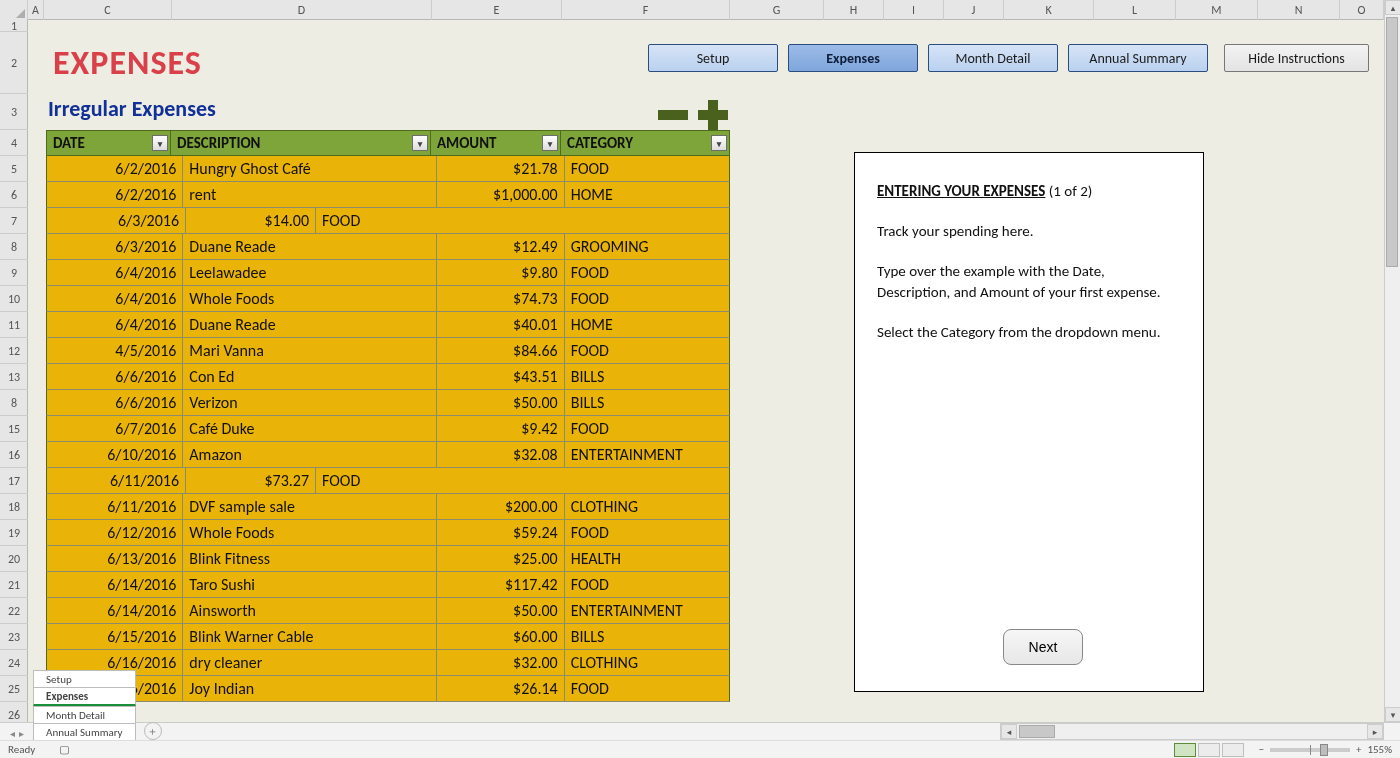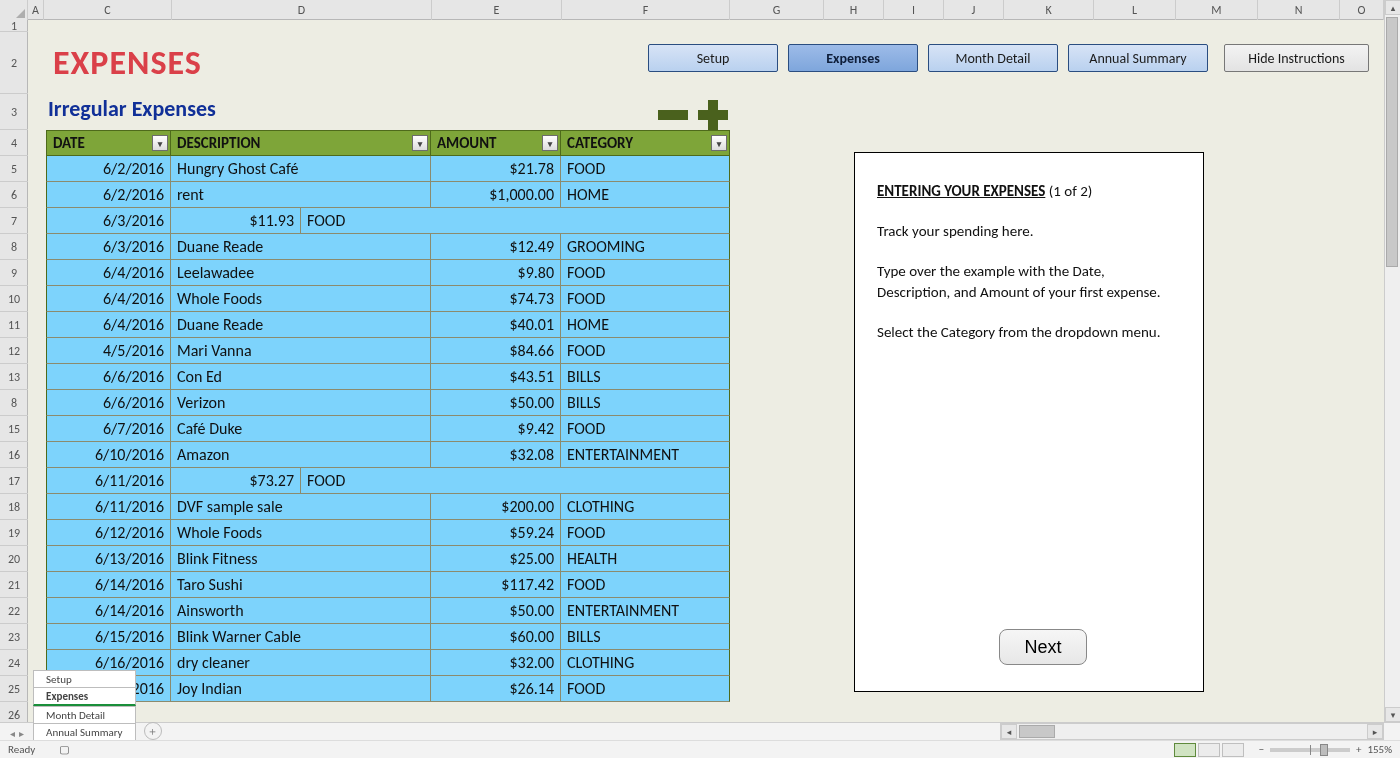--- a/index.html
+++ b/index.html
@@ -52,41 +52,41 @@
   .tbl { position:absolute; left:18px; top:110px; width:684px; }
   .thead { height:26px; background:#7ea539; border:1.5px solid #4e6a1b; display:flex;
            font-weight:700; font-size:15px; color:#111; }
   .th { position:relative; display:flex; align-items:center; padding:4px 6px;
         border-right:1px solid #4e6a1b; }
   .th .fbtn { position:absolute; right:2px; top:4px; width:16px; height:16px;
               border:1px solid #6d6d6d; background:linear-gradient(#fff,#ddd);
               font-size:9px; display:flex; align-items:center; justify-content:center;
               color:#444; }
 
-  .tr { height:26px; display:flex; background:#7dd3fc; border-left:1.5px solid #4e6a1b;
-        border-right:1.5px solid #4e6a1b; border-bottom:1px solid #8b8b6e; }
+  .tr { height:26px; display:flex; background:#eab308; border-left:1.5px solid #4e6a1b;
+        border-right:1.5px solid #4e6a1b; border-bottom:1px solid #8b8b6e;padding-left:15px; }
   .td { display:flex; align-items:center; padding:0 6px; font-size:16px; color:#111;
         border-right:1px solid #8b8b6e; }
   .td.date { justify-content:flex-end; }
   .td.amt  { justify-content:flex-end; }
   .col-date{ width:124px; }
   .col-desc{ width:260px; }
   .col-amt { width:130px;align-items:center; }
   .col-cat { width:168px; border-right:none; }
 
   
   .panel { position:absolute; left:826px; top:132px; width:350px; height:540px;
            background:#fff; border:1.5px solid #000; padding:28px 22px 20px; font-size:15px;
            color:#111; line-height:1.45; display:flex; flex-direction:column; }
   .panel h3 { font-size:15px; text-decoration:underline; display:inline; }
   .panel .step { font-weight:400; }
   .panel p { margin-top:18px; }
-  .nextbtn { align-self:center; margin-top:auto; margin-bottom:6px; width:88px; height:36px;
+  .nextbtn { align-self:center; margin-top:auto; margin-bottom:6px; width:80px; height:36px;
              border:1px solid #888; border-radius:8px; background:linear-gradient(#f6f6f6,#e7e7e7);
-             font-size:18px; cursor:pointer;margin-left:28px; }
+             font-size:14px; cursor:pointer;margin-left:28px; }
 
   
   .footer { position:absolute; left:0; right:0; bottom:0; height:36px; background:#f3f3f3;
             border-top:1px solid #ccc; }
   .tabstrip { position:absolute; left:0; bottom:18px; height:18px; display:flex;
               align-items:flex-end; font-size:11px; color:#444; }
   .tabnav { display:flex; gap:4px; padding:0 10px; color:#888; }
   .tabnav span{ font-size:10px; cursor:pointer; }
   .sheettab { padding:2px 12px 1px; border:1px solid #bdbdbd; border-bottom:none;
               background:#fff; margin-left:-1px; cursor:pointer; }
@@ -225,21 +225,21 @@
           <div class="td col-cat">FOOD</div>
         </div>
         <div class="tr">
           <div class="td date col-date">6/2/2016</div>
           <div class="td col-desc">rent</div>
           <div class="td amt col-amt">$1,000.00</div>
           <div class="td col-cat">HOME</div>
         </div>
         <div class="tr">
           <div class="td date col-date">6/3/2016</div>
-          <div class="td amt col-amt">$11.93</div>
+          <div class="td amt col-amt">$14.00</div>
           <div class="td col-cat">FOOD</div>
         </div>
         <div class="tr">
           <div class="td date col-date">6/3/2016</div>
           <div class="td col-desc">Duane Reade</div>
           <div class="td amt col-amt">$12.49</div>
           <div class="td col-cat">GROOMING</div>
         </div>
         <div class="tr">
           <div class="td date col-date">6/4/2016</div>

